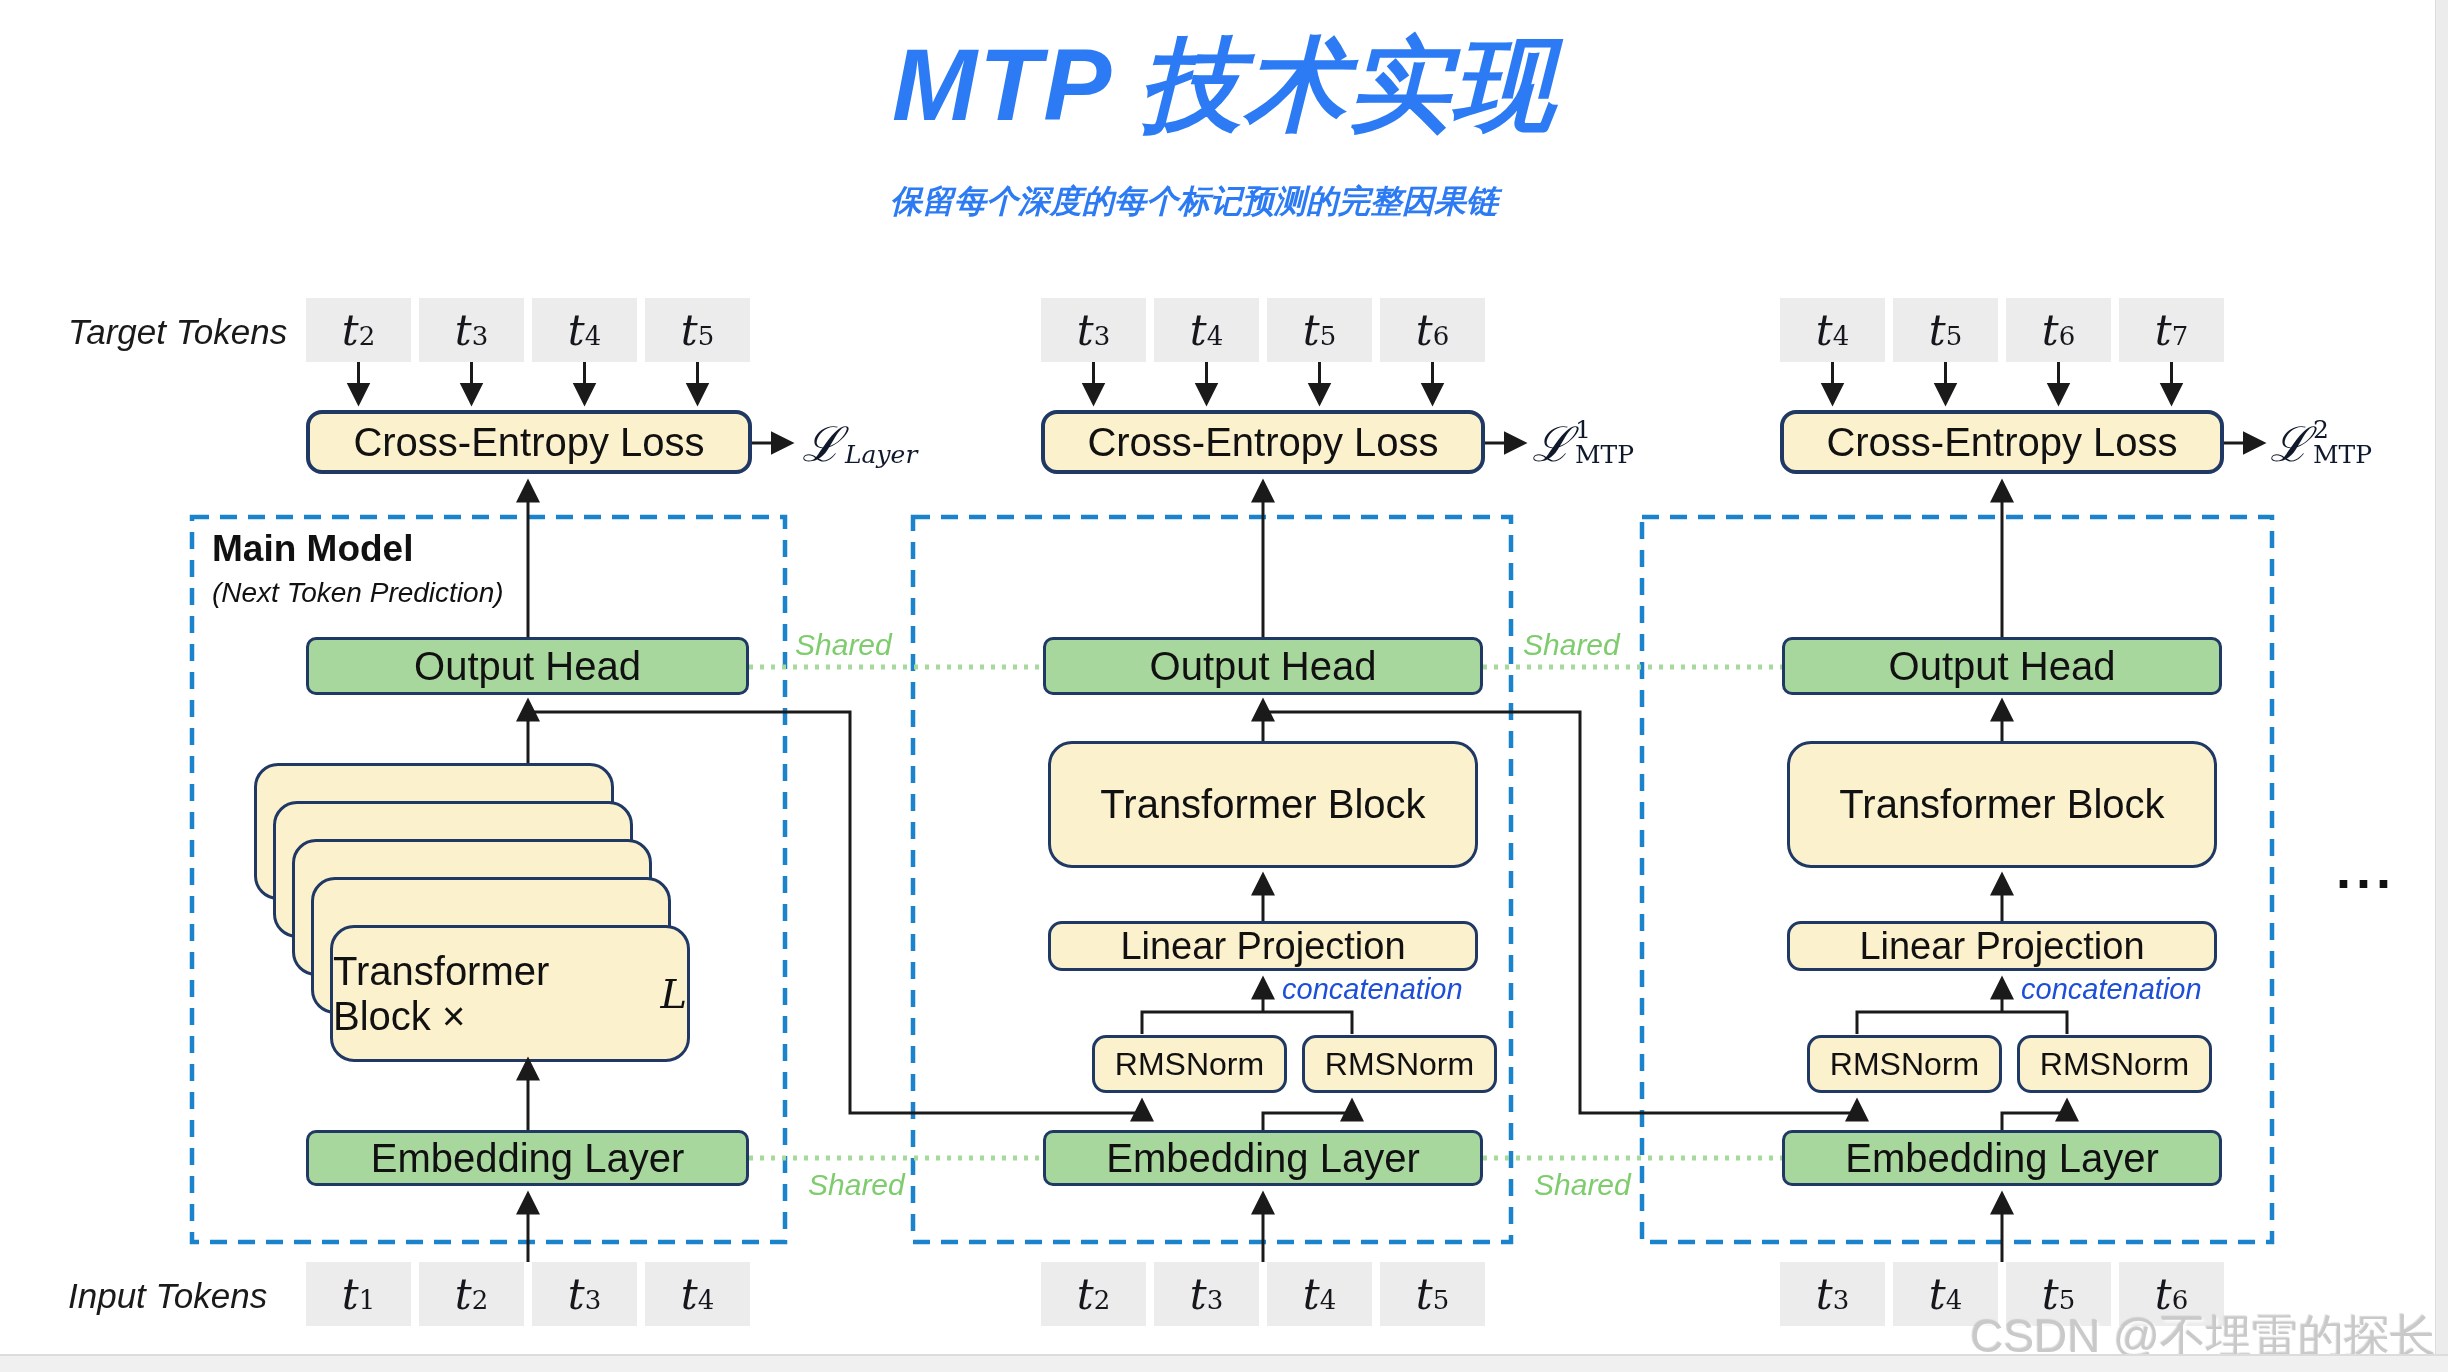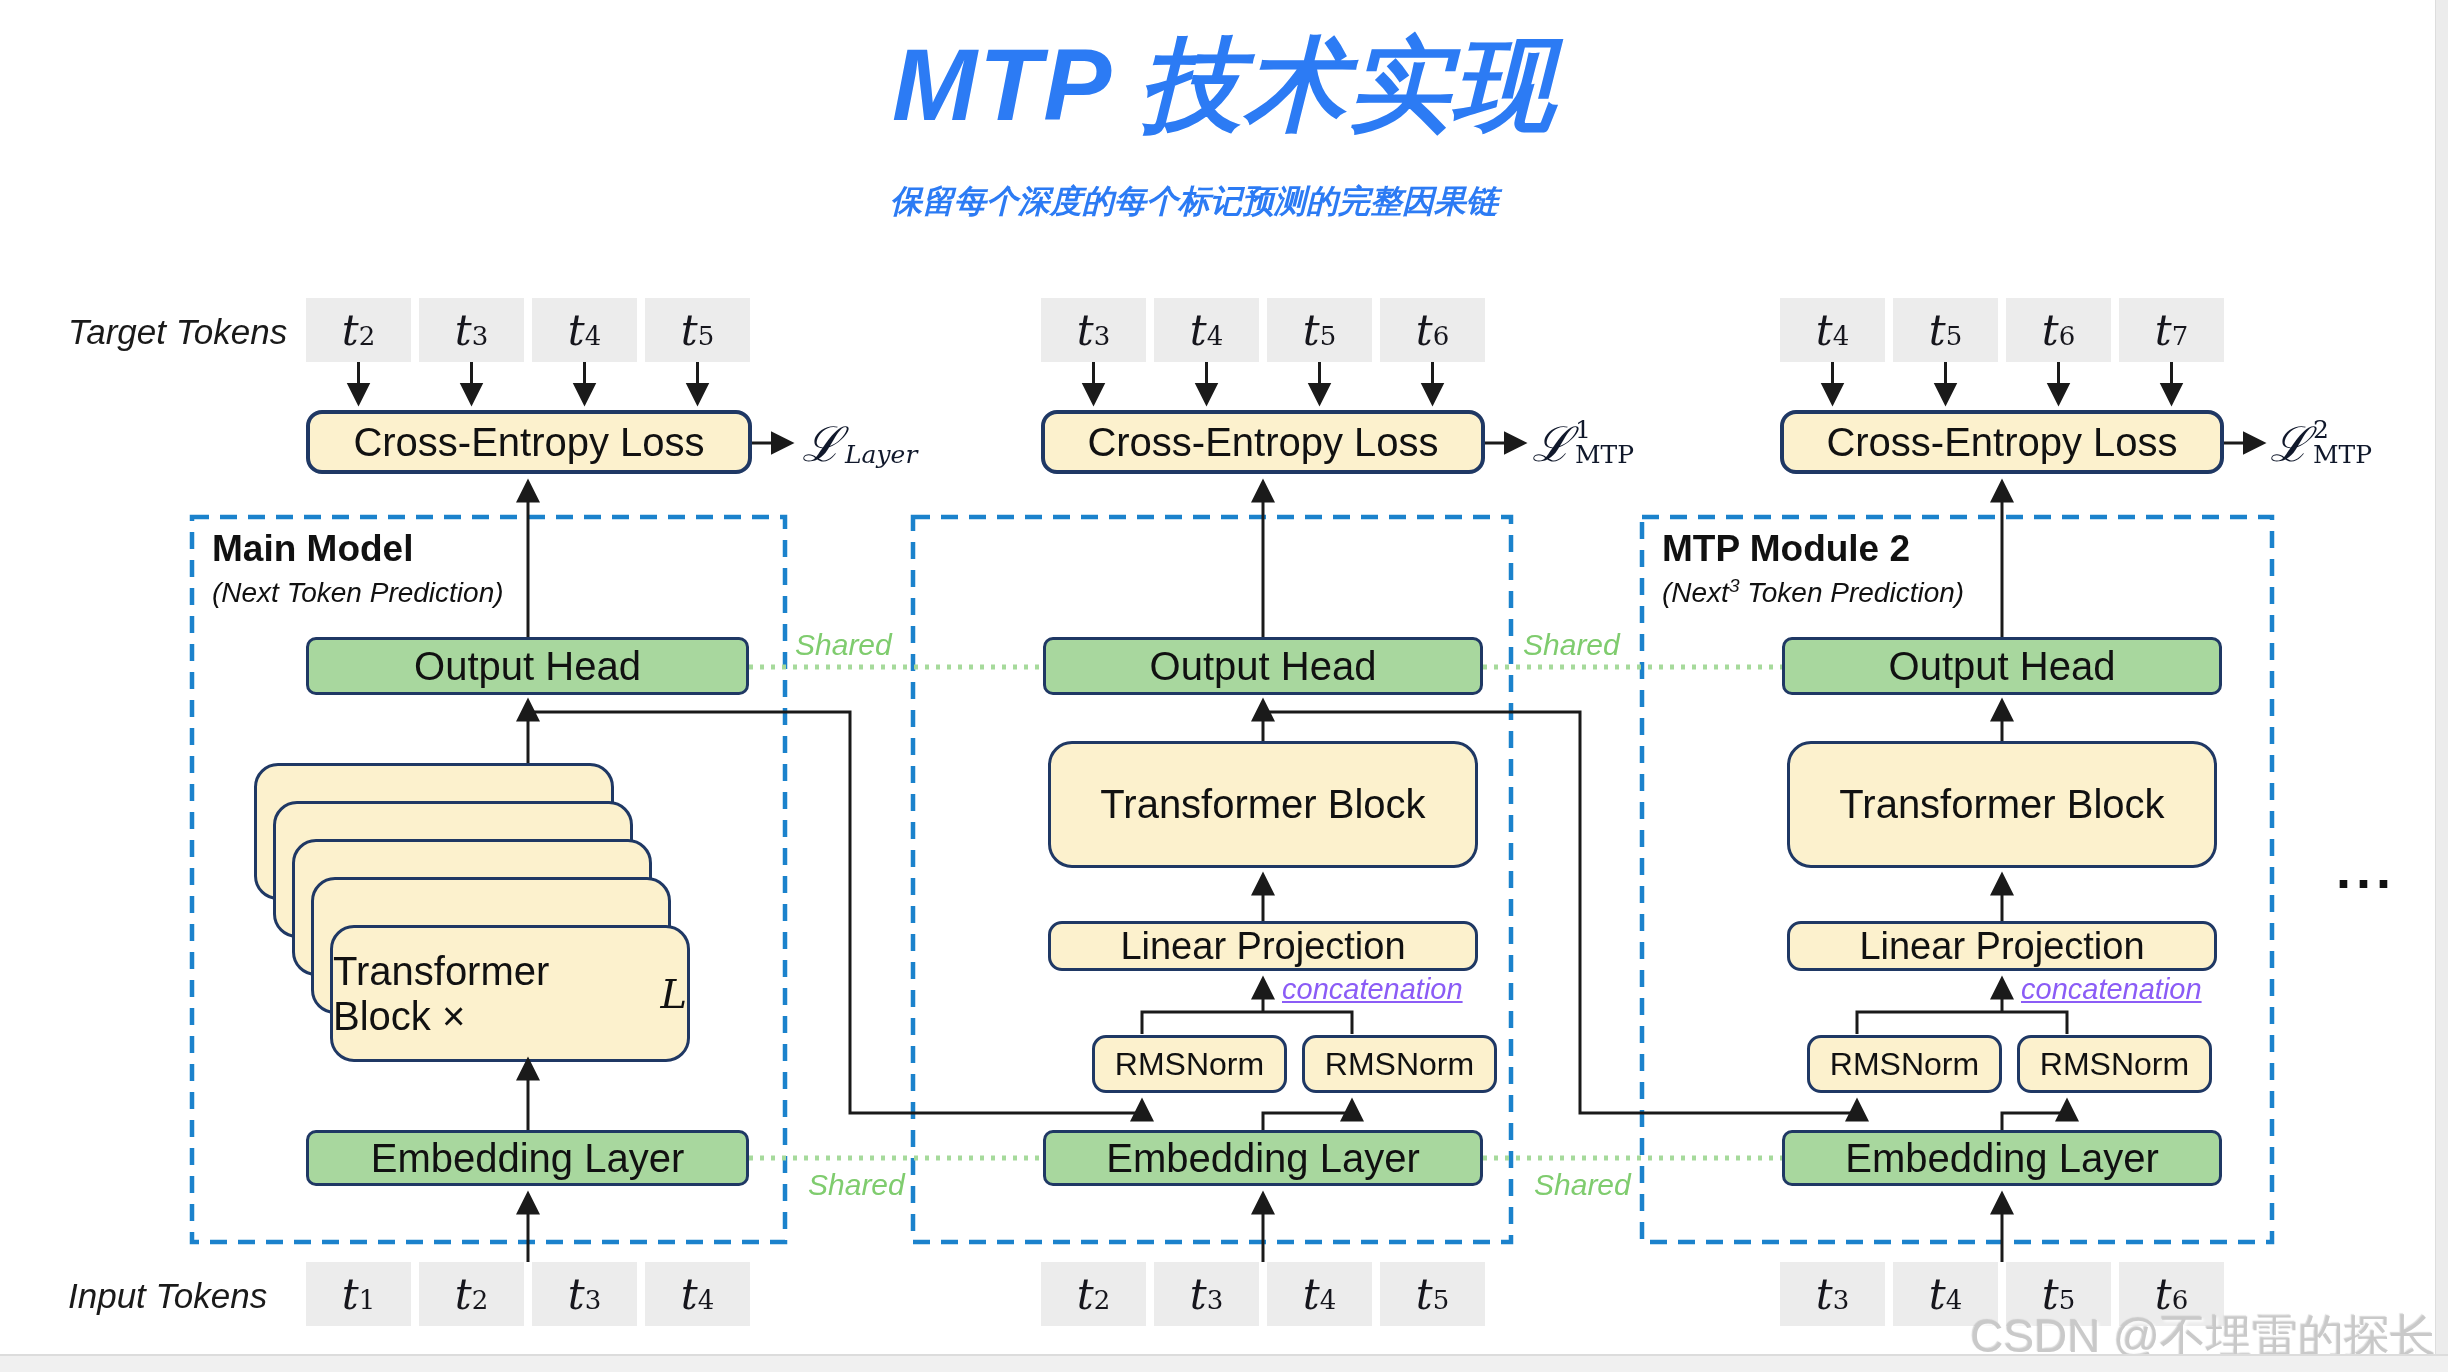--- a/index.html
+++ b/index.html
@@ -26,21 +26,21 @@
   .token{width:105px;height:64px;background:#ECECEC;display:flex;align-items:center;justify-content:center;
          font-family:"DejaVu Serif",serif;font-size:42px;color:#16161d;}
   .token i{font-style:italic;}
   .token sub{font-size:26px;line-height:0;transform:translateY(6px);}
   .loss{position:absolute;display:flex;align-items:center;font-family:"DejaVu Serif",serif;color:#10182b;}
   .lsym{font-size:48px;font-style:italic;}
   .supsub{display:inline-flex;flex-direction:column;justify-content:center;margin-left:3px;line-height:1;}
   .supsub .sup{font-size:25px;line-height:1;min-height:25px;}
   .supsub .sub{font-size:25px;line-height:1;font-style:italic;}
   .shared{position:absolute;font-size:30px;font-style:italic;color:#7FCC6E;font-weight:normal;}
-  .concat{position:absolute;font-size:29px;font-style:italic;color:#8b5cf6;text-decoration:underline;}
+  .concat{position:absolute;font-size:29px;font-style:italic;color:#1d4ed8;}
   .dots{position:absolute;font-size:54px;font-weight:bold;color:#111;letter-spacing:5px;}
   .watermark{position:absolute;right:12px;top:1306px;font-size:46px;color:#c9c9c9;
              text-shadow:2px 2px 3px rgba(255,255,255,.95),-1px -1px 1px rgba(140,140,140,.35);}
   .edge-right{position:absolute;right:0;top:0;width:12px;height:1372px;background:#ececec;border-left:1px solid #dddddd;}
   .edge-bottom{position:absolute;left:0;top:1354px;width:2448px;height:18px;background:#f0f0f0;border-top:2px solid #dcdcdc;}
   svg.overlay{position:absolute;left:0;top:0;pointer-events:none;}
 </style>
 </head>
 <body>
 
@@ -164,24 +164,20 @@
   </div>
 
   <div class="box green r10" style="left:1043px;top:637px;width:440px;height:58px;">Output Head</div>
   <div class="box r24" style="left:1048px;top:741px;width:430px;height:127px;">Transformer Block</div>
   <div class="box r14" style="left:1048px;top:921px;width:430px;height:50px;font-size:38px;">Linear Projection</div>
   <div class="concat" style="left:1282px;top:973px;">concatenation</div>
   <div class="box r14 rms" style="left:1045px;top:1035px;width:195px;height:58px;">RMSNorm</div>
   <div class="box r14 rms" style="left:1255px;top:1035px;width:195px;height:58px;">RMSNorm</div>
   <div class="box green r10" style="left:1043px;top:1130px;width:440px;height:56px;">Embedding Layer</div>
 
-  <div class="abs" style="left:1662px;top:528px;">
-    <div class="module-name">MTP Module 2</div>
-    <div class="module-sub"><span>(Next</span><sup>3</sup><span> Token Prediction)</span></div>
-  </div>
 
   <div class="token-row" style="left:1780px;top:298px;">
       <span class="token">
         <i>t</i>
         <sub>4</sub>
       </span>
       <span class="token">
         <i>t</i>
         <sub>5</sub>
       </span>

